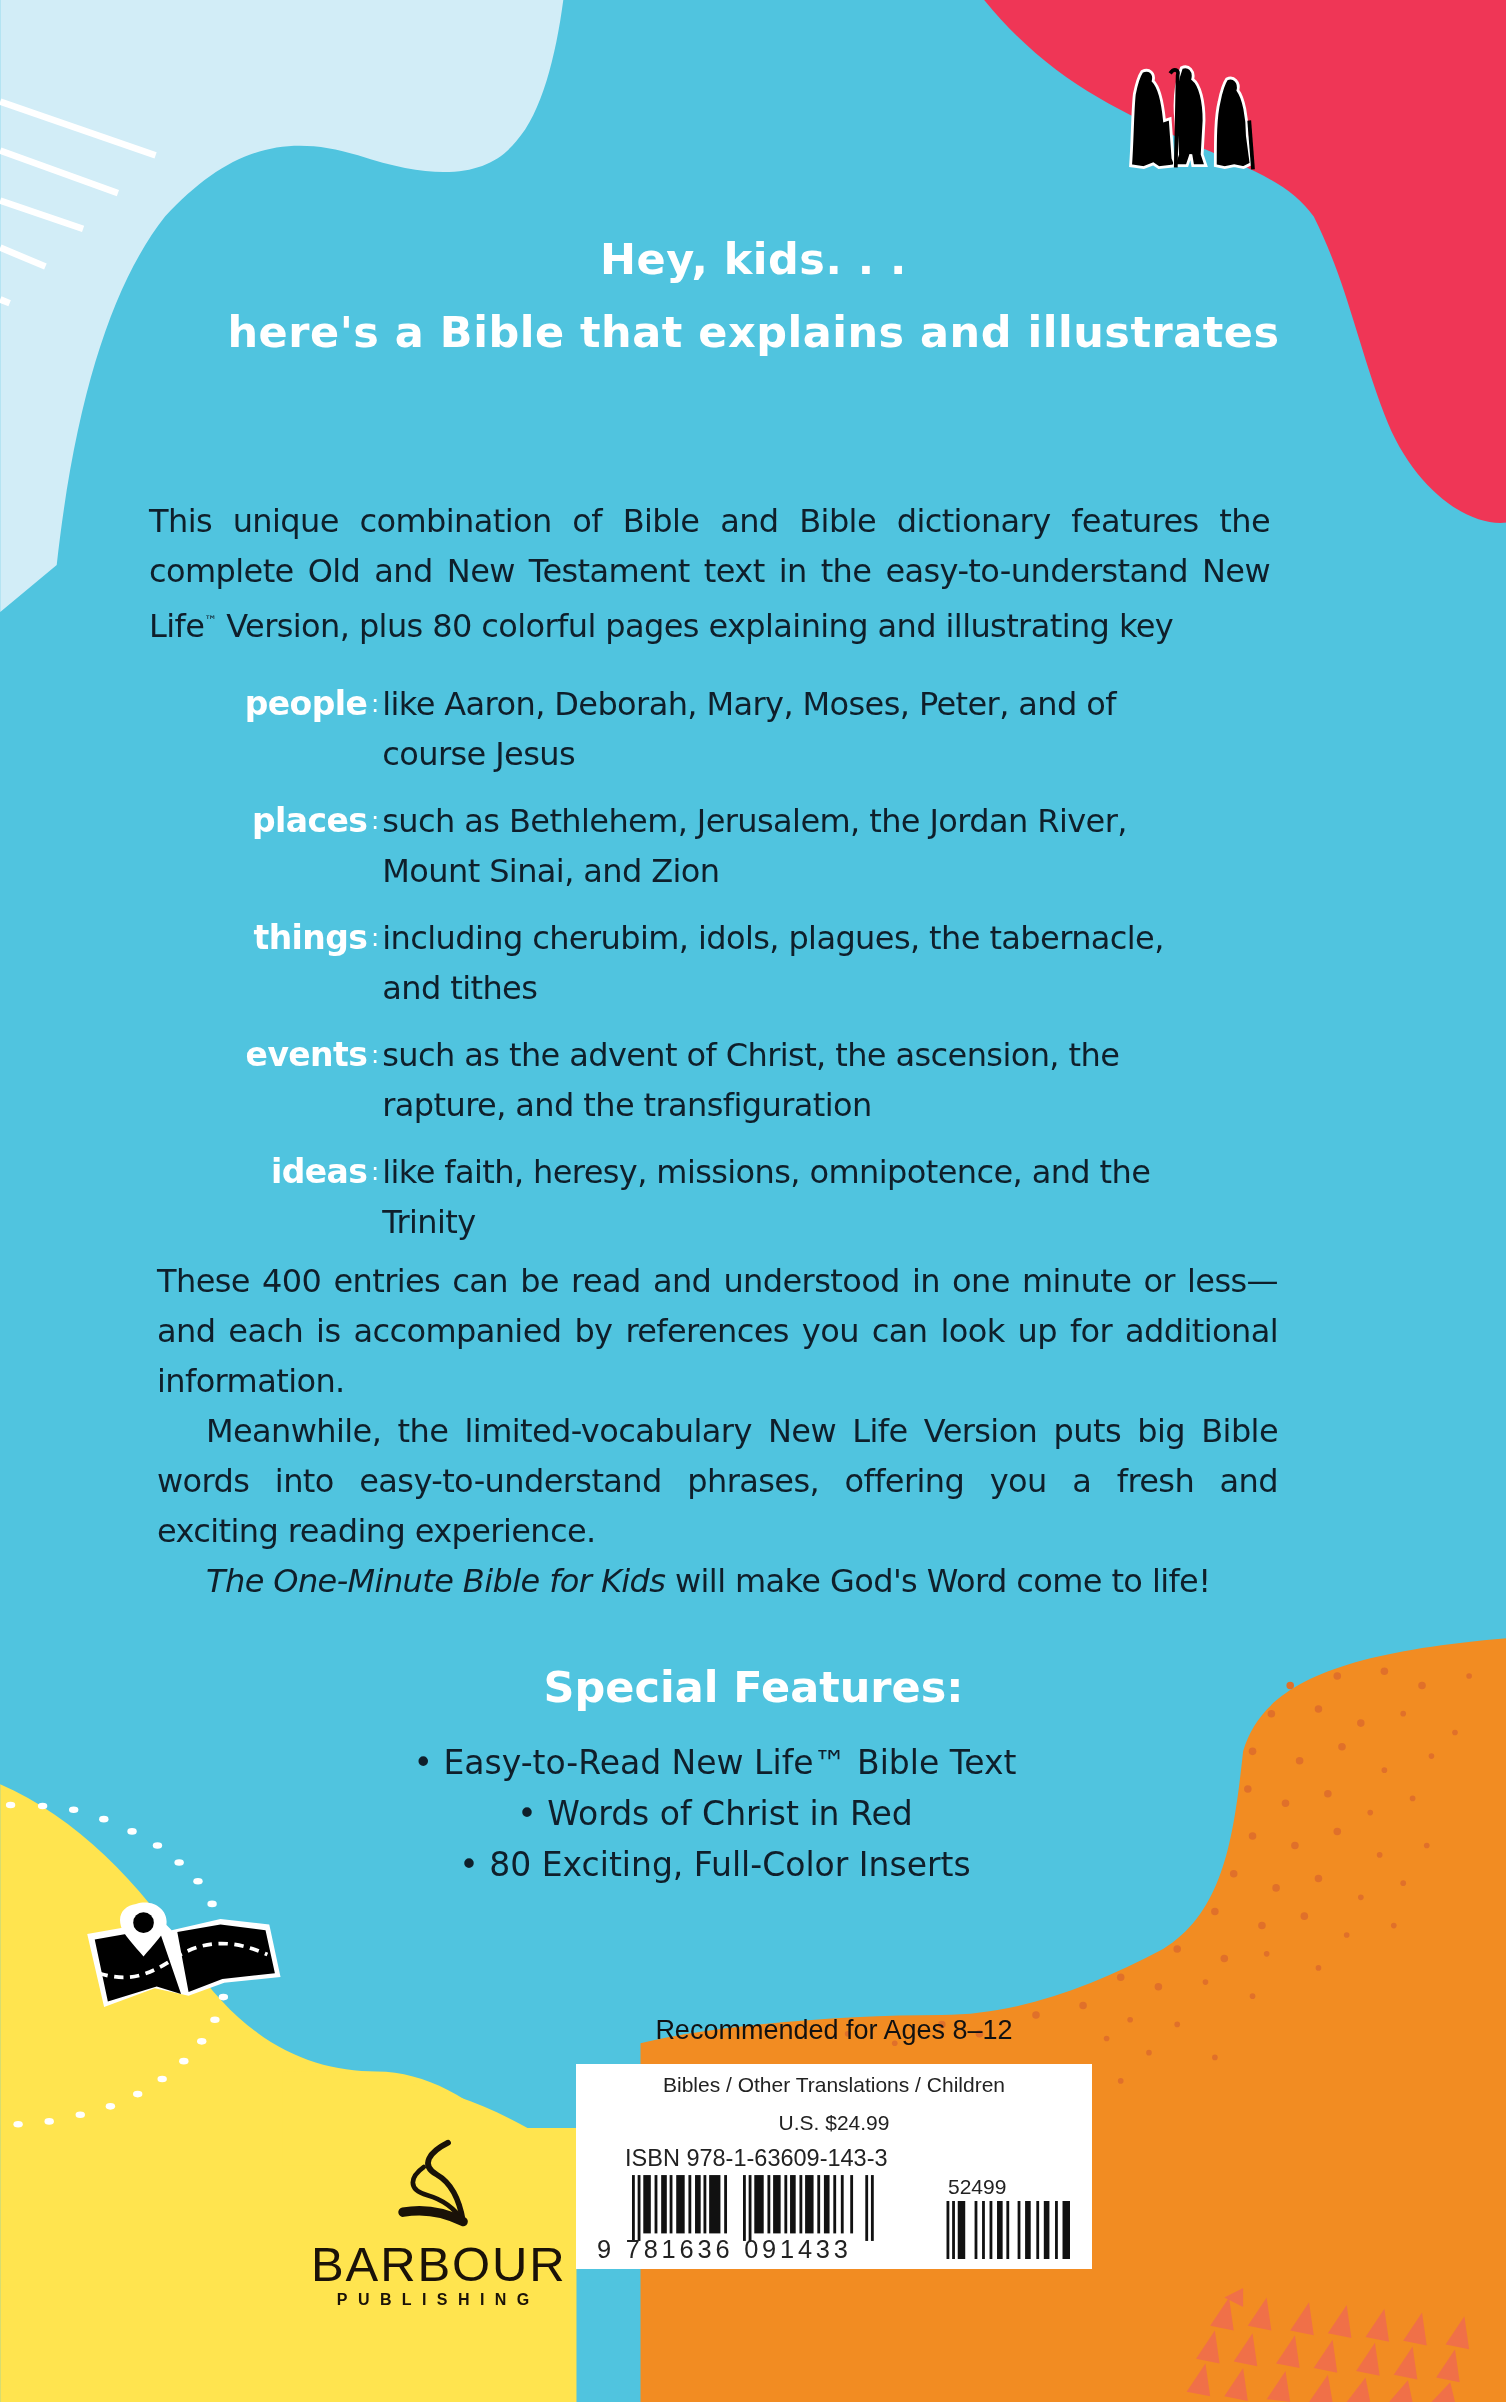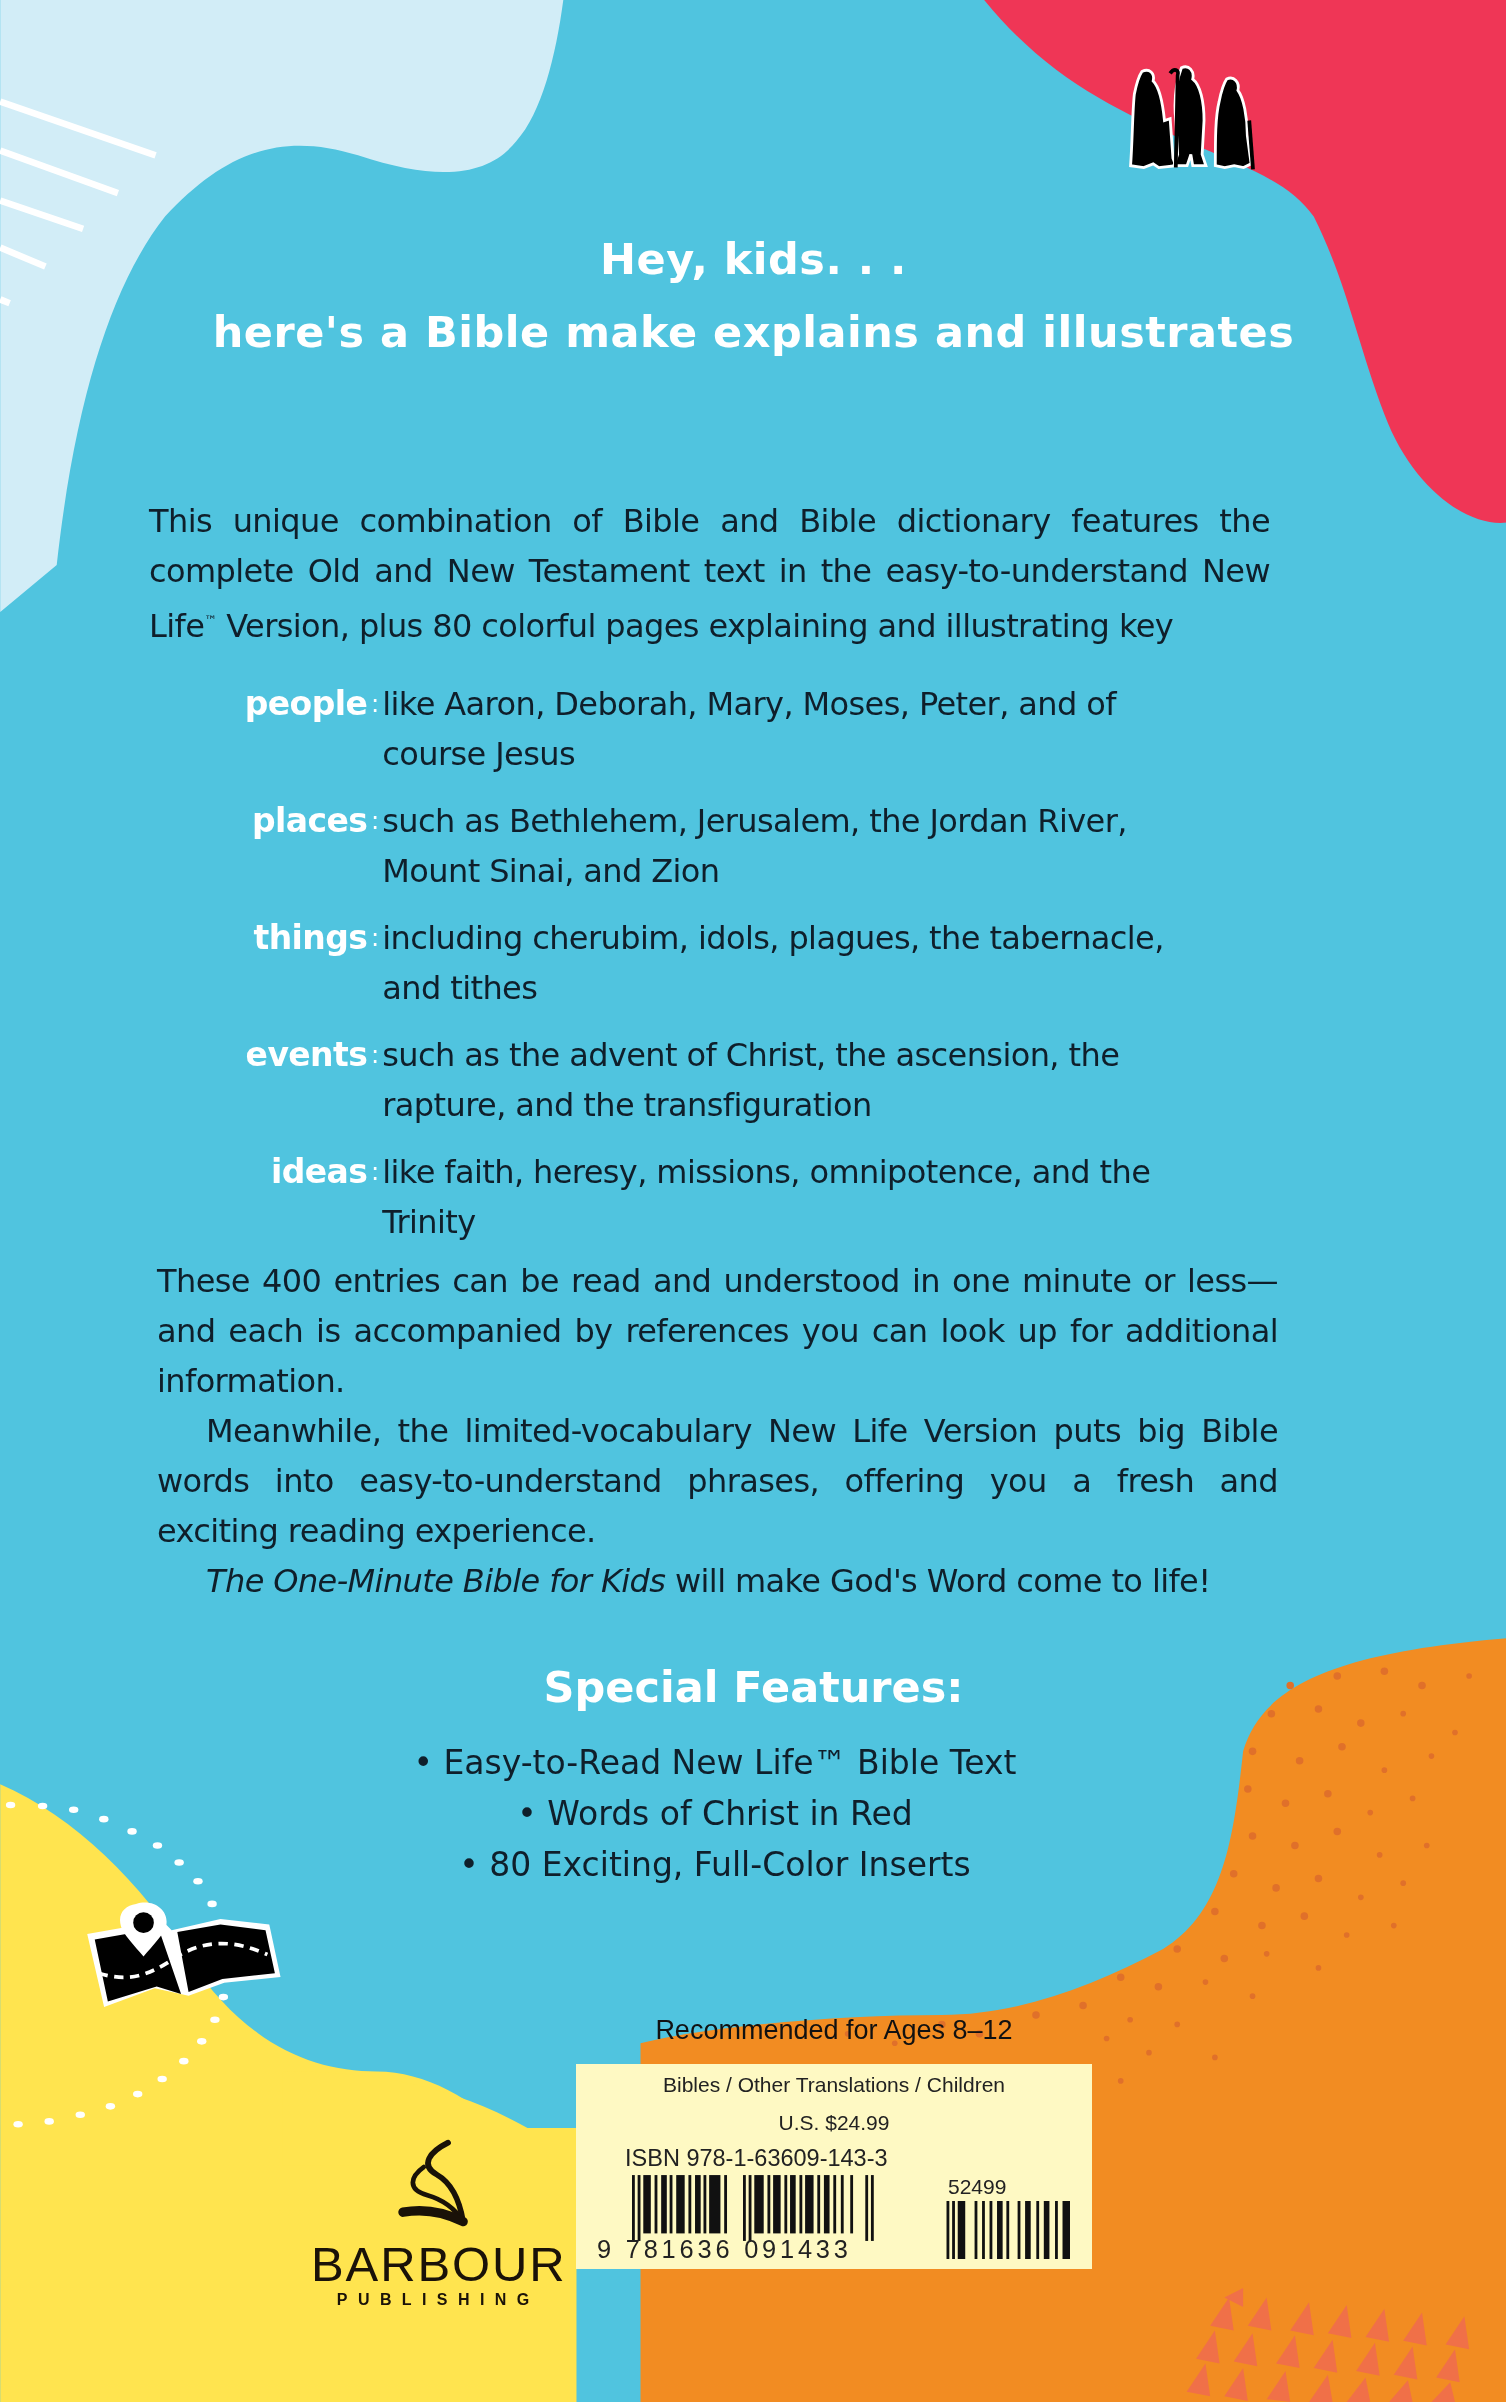--- a/index.html
+++ b/index.html
@@ -14,21 +14,21 @@
   .def-label { width:222px; text-align:right; color:#ffffff; font-weight:bold; font-size:33px; padding-right:3.8px; box-sizing:border-box; flex:none; }
   .def-colon { color:#ffffff; font-size:24.5px; width:9.4px; flex:none; }
   .def-text { width:800px; padding-left:1.9px; }
   .outro { left:157px; width:1121px; top:1256px; }
   .outro p { margin:0; text-align:justify; text-align-last:left; }
   .outro p.indent { text-indent:49px; }
   .outro em { font-style:italic; }
   .features-title { left:0; width:1507px; top:1662px; text-align:center; color:#fff; font-family:"DejaVu Sans", sans-serif; font-weight:bold; font-size:43px; }
   .features { left:0; width:1430px; top:1737px; text-align:center; font-family:"DejaVu Sans", sans-serif; font-size:33px; color:#0f1f2b; line-height:51px; }
   .rec { left:576px; width:516px; top:2015px; text-align:center; font-family:"Liberation Sans", sans-serif; font-size:27px; color:#111; }
-  .barbox { left:576px; top:2064px; width:516px; height:205px; background:#fef9c3; }
+  .barbox { left:576px; top:2064px; width:516px; height:205px; background:#ffffff; }
   .bb-cat { position:absolute; left:0; width:100%; top:9.4px; text-align:center; font-size:21px; color:#222; }
   .bb-price { position:absolute; left:0; width:100%; top:47px; text-align:center; font-size:21px; color:#222; }
   .bb-isbn { position:absolute; left:49px; top:81px; font-size:23.5px; color:#222; }
   .bb-addon-num { position:absolute; left:372px; top:111px; font-size:21px; color:#222; }
   .bb-digits { position:absolute; left:21px; top:171px; font-size:25.4px; color:#222; letter-spacing:3.8px; font-family:"Liberation Sans", sans-serif; }
   .logo { left:311px; top:2137px; width:245px; text-align:center; }
   .logo-name { font-family:"Liberation Sans", sans-serif; font-size:49px; color:#1a1208; letter-spacing:1.9px; line-height:53px; margin-top:3.8px; }
   .logo-sub { font-family:"Liberation Sans", sans-serif; font-size:16px; color:#1a1208; letter-spacing:10.4px; font-weight:bold; margin-left:9.4px; }
 </style>
 </head>
@@ -177,21 +177,21 @@
   <path d="M4,34 L84,20 L94,30 L146,18 L198,24 L210,80 L150,86 L112,100 L76,92 L22,112 Z" fill="#fff"></path>
   <path d="M12,40 L80,28 L104,98 L78,90 L26,106 Z" fill="#000"></path>
   <path d="M100,32 L146,24 L194,30 L204,76 L148,82 L112,96 Z" fill="#000"></path>
   <path d="M16,76 C50,86 70,78 100,58 C130,40 160,40 196,56" stroke="#fff" stroke-width="4" stroke-dasharray="10,7" fill="none"></path>
   <path d="M56,2 C76,-4 92,10 88,26 C86,34 74,46 64,58 C54,46 42,34 40,26 C36,12 44,4 56,2 Z" fill="#fff"></path>
   <circle cx="64" cy="22" r="11" fill="#000"></circle>
 </svg>
 
 <div class="abs headline">
   <div>Hey, kids. . .</div>
-  <div>here's a Bible make explains and illustrates</div>
+  <div>here's a Bible that explains and illustrates</div>
 </div>
 
 <div class="abs body-text intro">
   <span>This unique combination of Bible and Bible dictionary features the complete Old and New Testament text in the easy-to-understand New Life</span><sup style="font-size:13px;">™</sup><span> Version, plus 80 colorful pages explaining and illustrating key</span>
 </div>
 
 <div class="abs body-text defs">
   <div class="def-row">
     <span class="def-label">people</span>
       <span class="def-colon">:</span>

